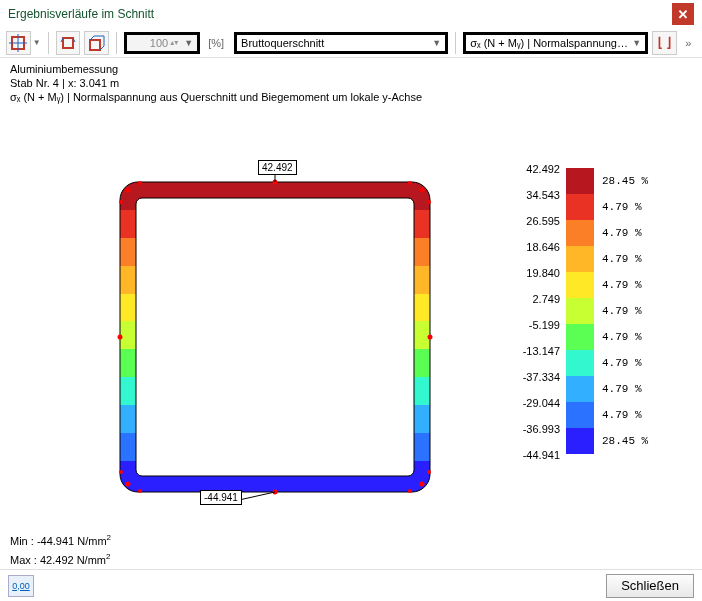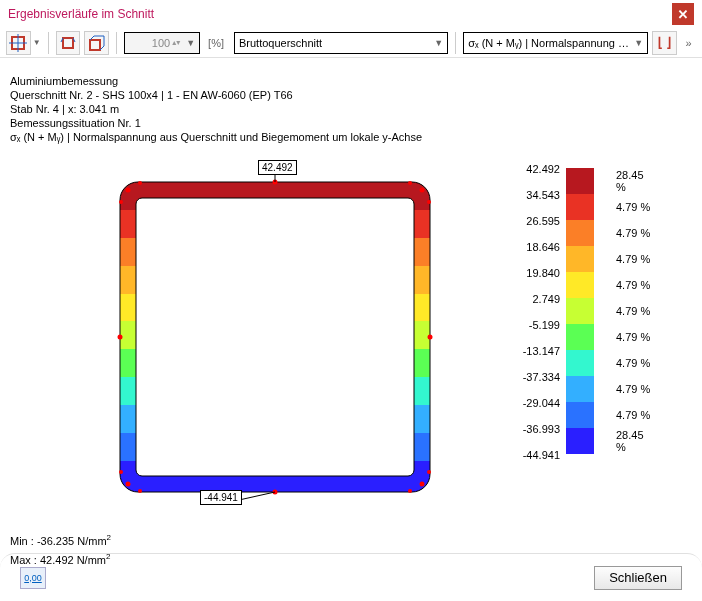--- a/index.html
+++ b/index.html
@@ -14,21 +14,21 @@
     overflow: hidden;
     position: relative;
   }
   .titlebar {
     height: 28px;
     display: flex;
     align-items: center;
     padding: 0 8px;
     background: #fff;
   }
-  .titlebar .title { flex: 1; font-size: 12px; color: #be185d; }
+  .titlebar .title { flex: 1; font-size: 12px; color: #14532d; }
   .close-btn {
     width: 22px; height: 22px;
     background: #c0392b;
     color: #fff;
     display: flex; align-items: center; justify-content: center;
     font-size: 13px; font-weight: bold;
     cursor: pointer;
   }
   .toolbar {
     height: 30px;
@@ -42,42 +42,41 @@
     width: 26px; height: 24px;
     border: 1px solid #ccc;
     background: #f6f6f6;
     display: flex; align-items: center; justify-content: center;
     cursor: pointer;
   }
   .tool-btn svg { width: 18px; height: 18px; }
   .sep { width: 1px; height: 22px; background: #ccc; margin: 0 3px; }
   .combo {
     height: 22px;
-    border: 1px solid #000000;
+    border: 3px solid #000000;
     background: #fff;
     display: flex; align-items: center;
     padding: 0 4px;
     font-size: 11px;
     cursor: pointer;
     position: relative;
   }
   .combo.disabled { background:#f4f4f4; color:#888; }
   .combo .arrow { margin-left: 4px; color:#666; font-size:9px; }
   .combo-zoom { width: 80px; justify-content: flex-end; }
   .unit { font-size:11px; color:#666; margin-left:4px; margin-right:6px; }
   .combo-section { width: 226px; }
   .combo-result { width: 185px; }
   .tool-btn.brackets { color:#c0392b; font-weight:bold; font-size:13px; }
   .more { width:16px; text-align:center; color:#666; cursor:pointer; }
   .info {
     padding: 4px 10px 2px 10px;
     line-height: 14px;
     font-size: 11px;
     color: #000;
-    margin-top: 12px;
   }
   .canvas-area {
     position: absolute;
     left: 10px; top: 162px;
     width: 680px; height: 370px;
   }
   .section-svg {
     position: absolute;
     left: 90px; top: 0;
     width: 360px; height: 350px;
@@ -105,29 +104,28 @@
     width: 170px;
     font-size: 11px;
   }
   .legend-row {
     display: flex;
     align-items: center;
     height: 26px;
   }
   .leg-val { width: 52px; text-align: right; padding-right:6px; }
   .leg-color { width: 28px; height: 26px; }
-  .leg-pct { width: 60px; padding-left:22px; }
+  .leg-pct { width: 60px; padding-left:8px;font-family:Liberation Mono, monospace; }
   .footer {
     position: absolute;
     left: 0; bottom: 0;
-    width: 100%; height: 48px;
+    width: 100%; height: 32px;
     border-top: 1px solid #e0e0e0;
     display: flex; align-items: center;
-    padding: 0 20px;
-    border-radius: 15px;
+    padding: 0 8px;
   }
   .footer .spacer { flex:1; }
   .num-btn {
     width: 26px; height: 22px;
     border: 1px solid #aac;
     background: #e8f0fa;
     color: #0060c0;
     font-size: 9px;
     display:flex; align-items:center; justify-content:center;
     cursor:pointer;
@@ -187,23 +185,21 @@
   <div class="combo combo-result">
     <span style="flex:1;overflow:hidden;white-space:nowrap;text-overflow:ellipsis;">σₓ (N + Mᵧ) | Normalspannung au…</span>
     <span class="arrow">▼</span>
   </div>
   <div class="tool-btn brackets">⌊&nbsp;⌋</div>
   <div class="more">»</div>
 </div>
 
 <div class="info">
   <div>Aluminiumbemessung</div>
-  <div>Querschnitt Nr. 2 - SHS 100x4 | 1 - EN AW-6060 (EP) T66</div>
   <div>Stab Nr. 4 | x: 3.041 m</div>
-  <div>Bemessungssituation Nr. 1</div>
   <div>σₓ (N + Mᵧ) | Normalspannung aus Querschnitt und Biegemoment um lokale y-Achse</div>
 </div>
 
 <div class="canvas-area">
   <svg class="section-svg" viewBox="0 0 360 350">
     <defs>
       <linearGradient id="gradLR_top" x1="0" y1="0" x2="0" y2="1">
         <stop offset="0%" stop-color="#b7181f"></stop>
         <stop offset="9%" stop-color="#b7181f"></stop>
         <stop offset="9%" stop-color="#e93224"></stop>
@@ -253,21 +249,21 @@
 
     <line x1="175" y1="20" x2="175" y2="2" stroke="#000"></line>
     <line x1="175" y1="2" x2="160" y2="2" stroke="#000"></line>
     <line x1="175" y1="330" x2="130" y2="340" stroke="#000"></line>
   </svg>
   <div class="val-label val-top">42.492</div>
   <div class="val-label val-bot">-44.941</div>
 </div>
 
 <div class="minmax">
-  <div><span>Min :</span> <span>-36.235 N/mm</span><sup>2</sup></div>
+  <div><span>Min :</span> <span>-44.941 N/mm</span><sup>2</sup></div>
   <div><span>Max :</span> <span>42.492 N/mm</span><sup>2</sup></div>
 </div>
 
 <div class="legend" id="legend" style="height: 312px;">
     <div class="legend-row">
       <div class="leg-val" style="position:relative;top:-12px">42.492</div>
       <div class="leg-color" style="background:#b7181f"></div>
       <div class="leg-pct">28.45 %</div>
     </div>
     <div class="legend-row">

